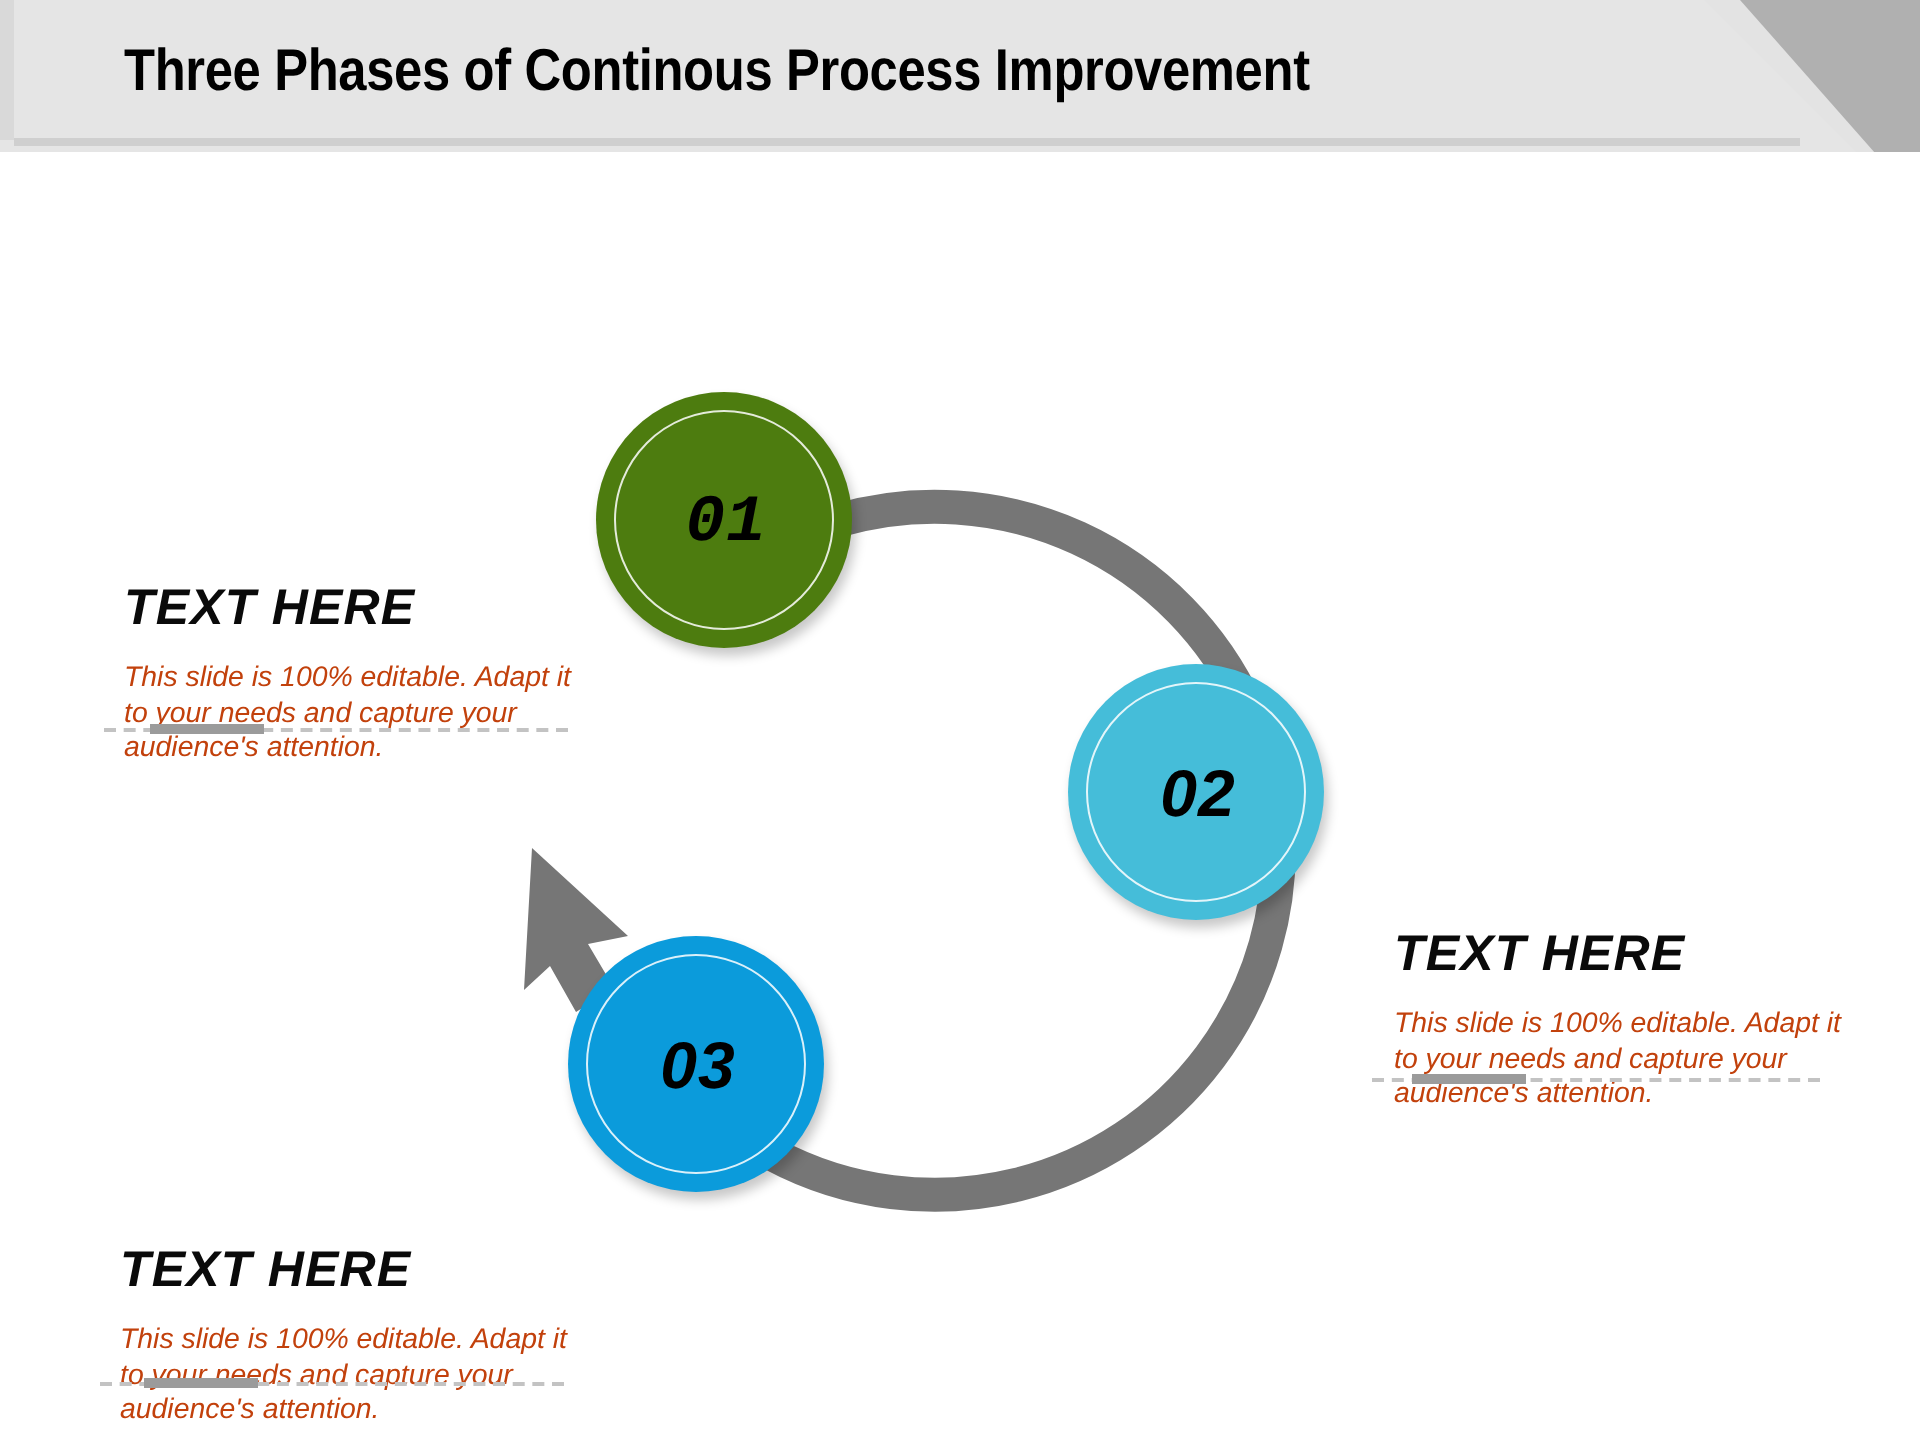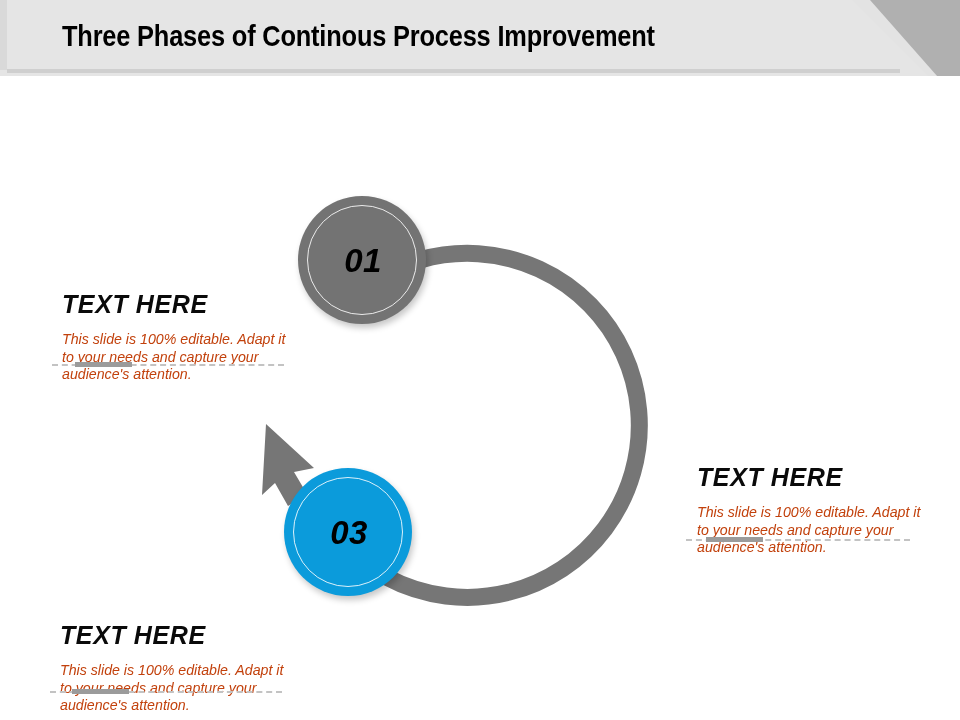--- a/index.html
+++ b/index.html
@@ -133,25 +133,29 @@
       <path d="M 266 348
                L 314 392
                L 294 396
                L 307 418
                L 288 430
                L 275 407
                L 262 419
                Z" fill="#767676"></path>
     </svg>
 
-    <div class="node" id="node-01" style="background:#737373;">
+    <div class="node" id="node-01" style="background:#4d7c0f;font-family:Liberation Mono, monospace;">
       <span class="ring"></span>
       <span class="num">01</span>
     </div>
 
+    <div class="node" id="node-02" style="background:#45bdd9;">
+      <span class="ring"></span>
+      <span class="num">02</span>
+    </div>
 
     <div class="node" id="node-03" style="background:#0b9bdb;">
       <span class="ring"></span>
       <span class="num">03</span>
     </div>
 
     <div class="block" id="block-1">
       <p class="heading">TEXT HERE</p>
       <p class="body">This slide is 100% editable. Adapt it to your needs and capture your audience's attention.</p>
     </div>

